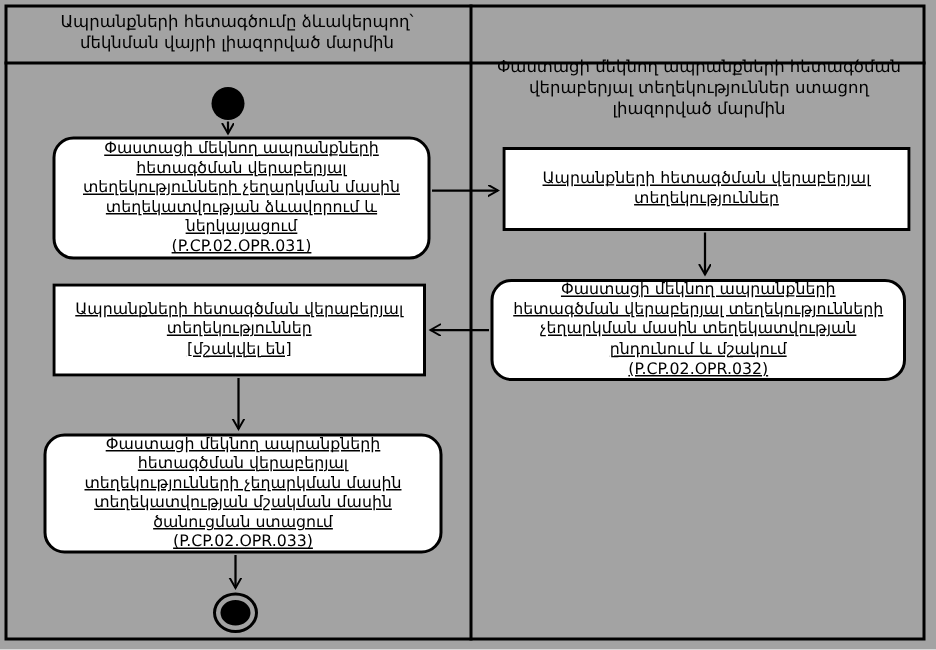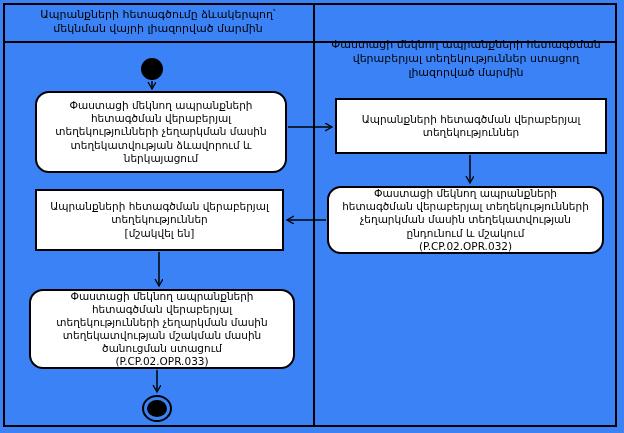--- a/index.html
+++ b/index.html
@@ -1,19 +1,19 @@
 <!DOCTYPE html>
 <html><head>
 <meta charset="utf-8">
 <style>
   html,body { margin:0; padding:0; background:#ffffff; }
   .stage {
     position:relative;
     width:624px; height:433px;
-    background:#3b82f6;
+    background:#a3a3a3;
     font-family:"DejaVu Sans", sans-serif;
     color:#000000;
     overflow:hidden;
   }
   .frame {
     position:absolute; left:3px; top:3px;
     width:614px; height:424px;
     border:2px solid #000000;
     box-sizing:border-box;
   }
@@ -39,20 +39,21 @@
   .node {
     position:absolute;
     border:2px solid #000000;
     box-sizing:border-box;
     background:#ffffff;
     display:flex; flex-direction:column;
     align-items:center; justify-content:center;
     text-align:center;
     font-size:10.5px; line-height:1.25;
     padding:3px 8px;
+    text-decoration:underline;
   }
   .node.activity { border-radius:14px; }
   .node.object   { border-radius:0;align-items:center; }
   .initial-node {
     position:absolute; left:141px; top:58px;
     width:22px; height:22px;
     background:#000000; border-radius:50%;
   }
   .final-node {
     position:absolute; left:142px; top:395px;
@@ -84,20 +85,21 @@
     <span>Ապրանքների հետագծումը ձևակերպող՝ մեկնման վայրի լիազորված մարմին</span>
   </div>
   <div class="lane-header right">
     <span>Փաստացի մեկնող ապրանքների հետագծման վերաբերյալ տեղեկություններ ստացող լիազորված մարմին</span>
   </div>
 
   <div class="initial-node"></div>
 
   <div class="node activity" style="left:35px; top:91px; width:252px; height:82px;">
     <div>Փաստացի մեկնող ապրանքների հետագծման վերաբերյալ տեղեկությունների չեղարկման մասին տեղեկատվության ձևավորում և ներկայացում</div>
+    <div>(P.CP.02.OPR.031)</div>
   </div>
 
   <div class="node object" style="left:335px; top:98px; width:272px; height:56px;">
     <div>Ապրանքների հետագծման վերաբերյալ տեղեկություններ</div>
   </div>
 
   <div class="node activity" style="left:327px; top:186px; width:277px; height:68px;">
     <div>Փաստացի մեկնող ապրանքների հետագծման վերաբերյալ տեղեկությունների չեղարկման մասին տեղեկատվության ընդունում և մշակում</div>
     <div>(P.CP.02.OPR.032)</div>
   </div>

